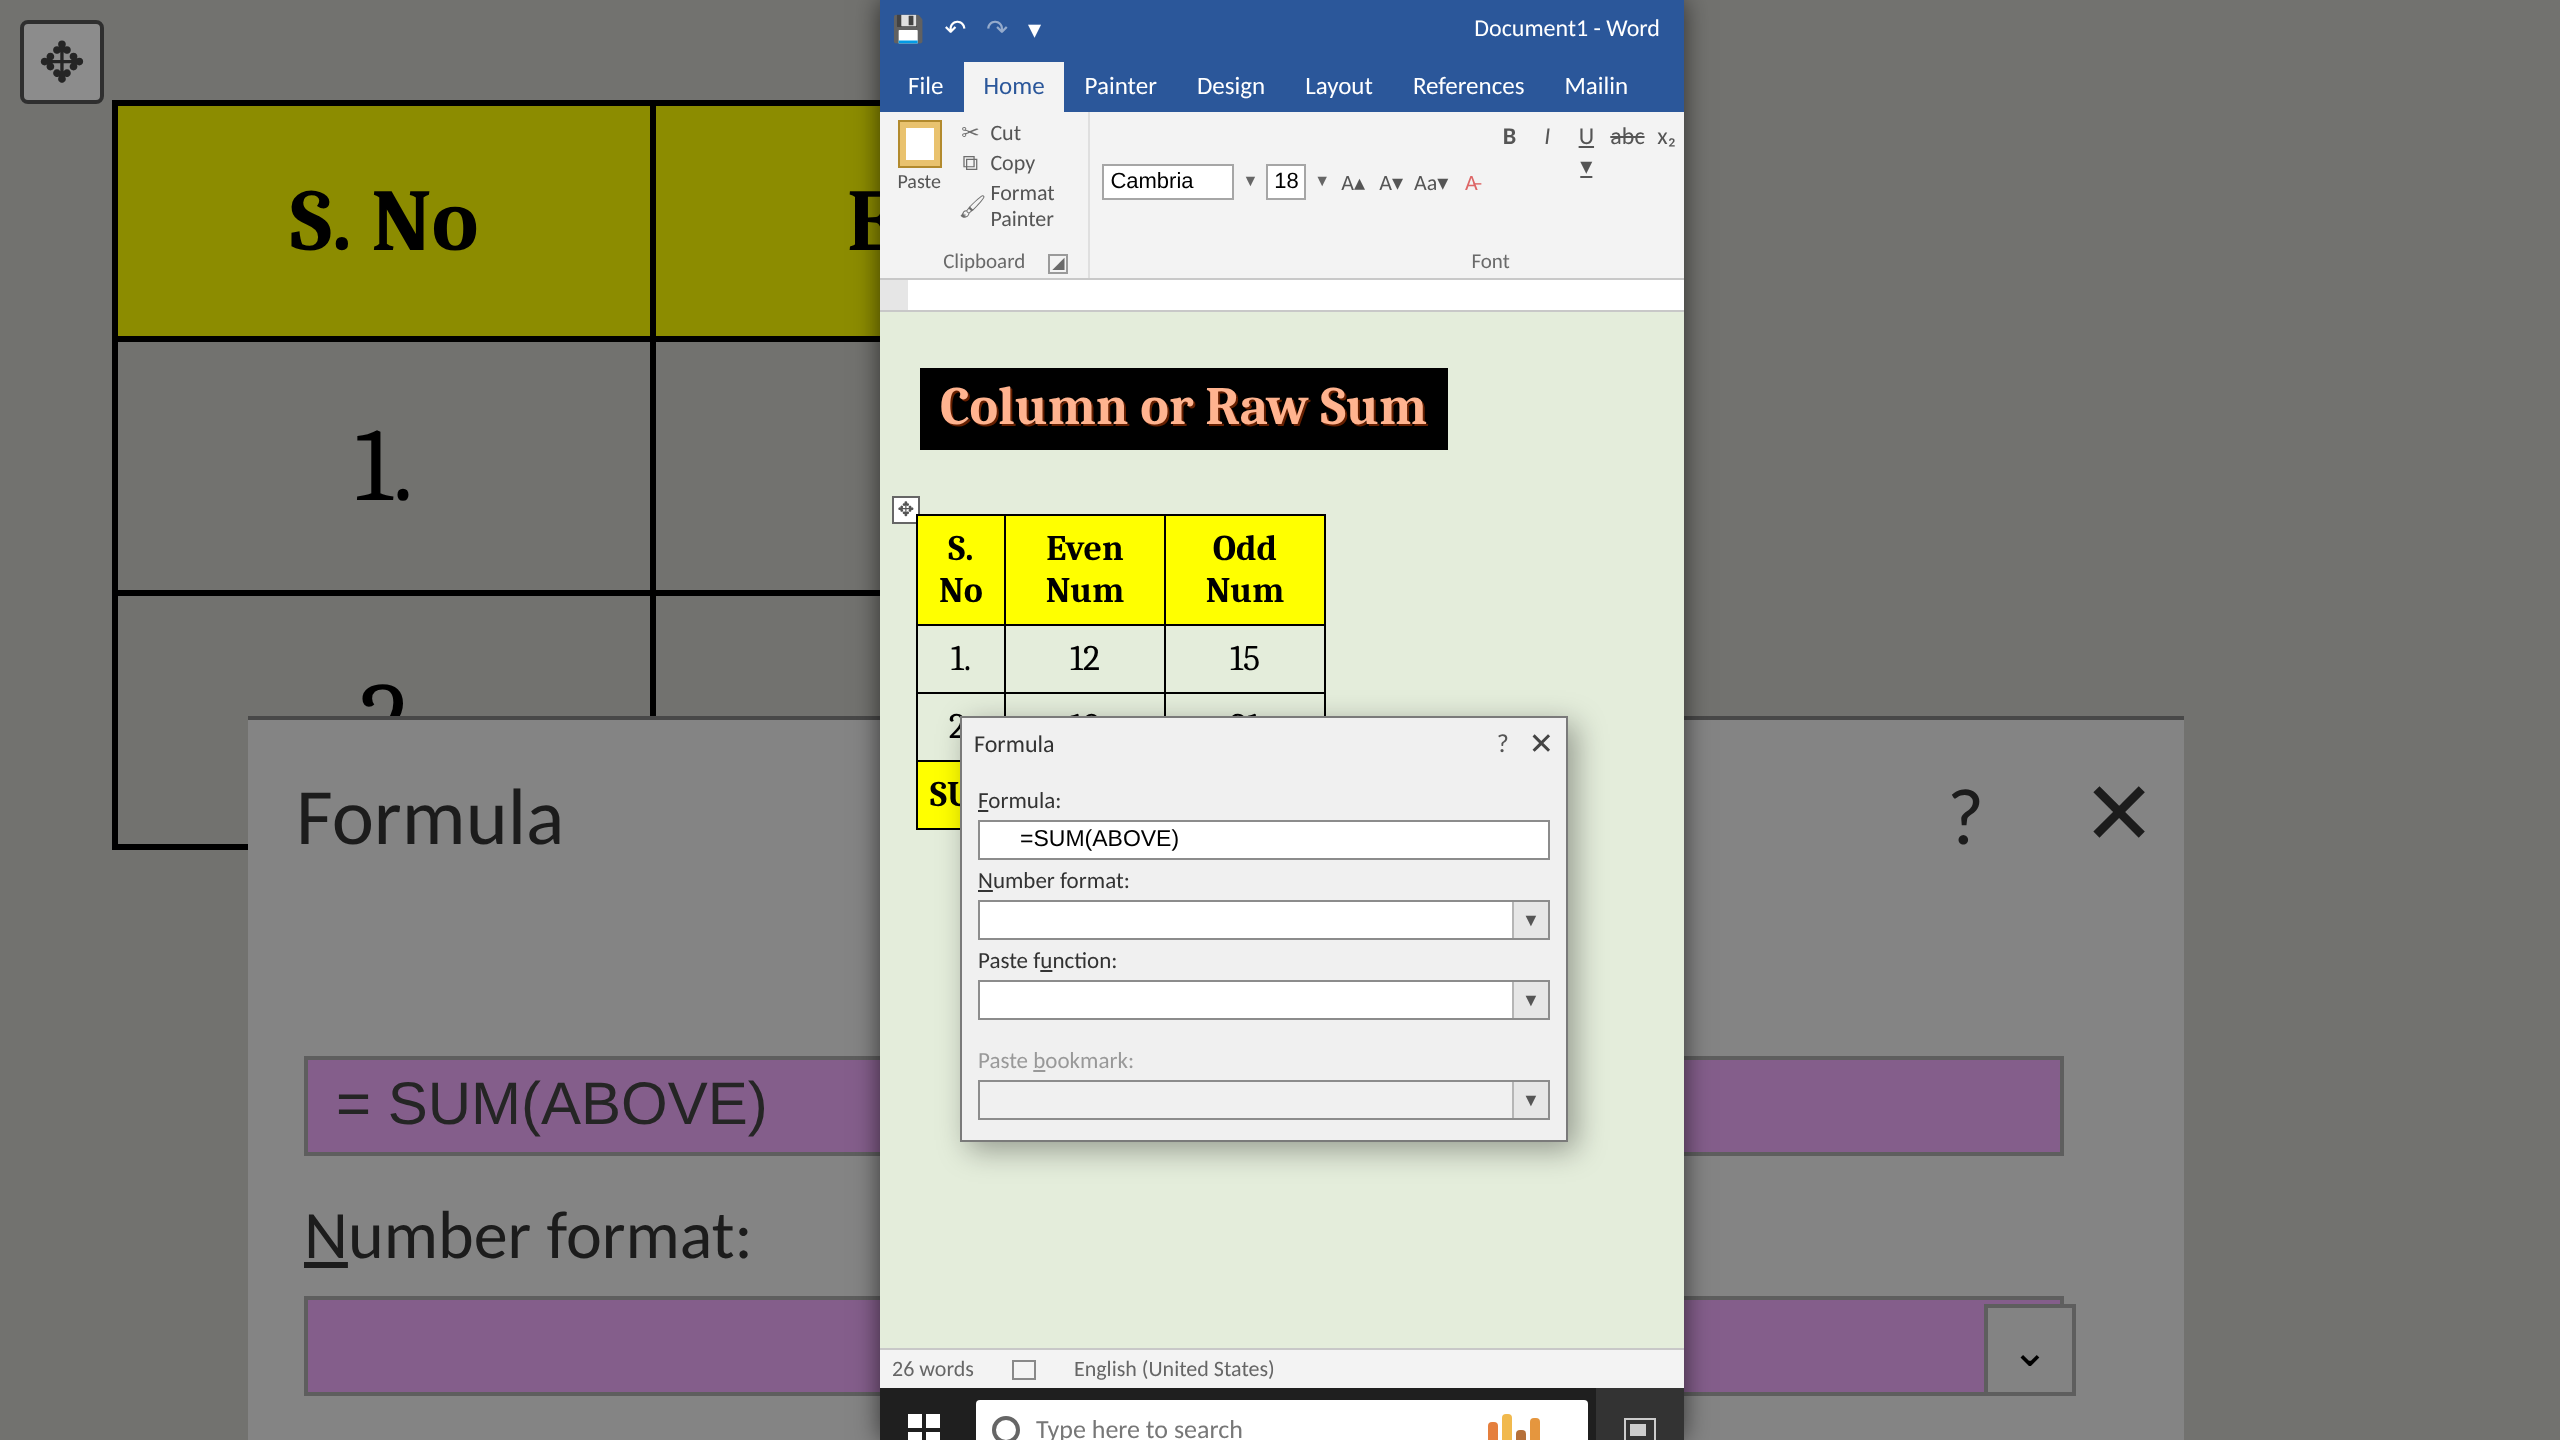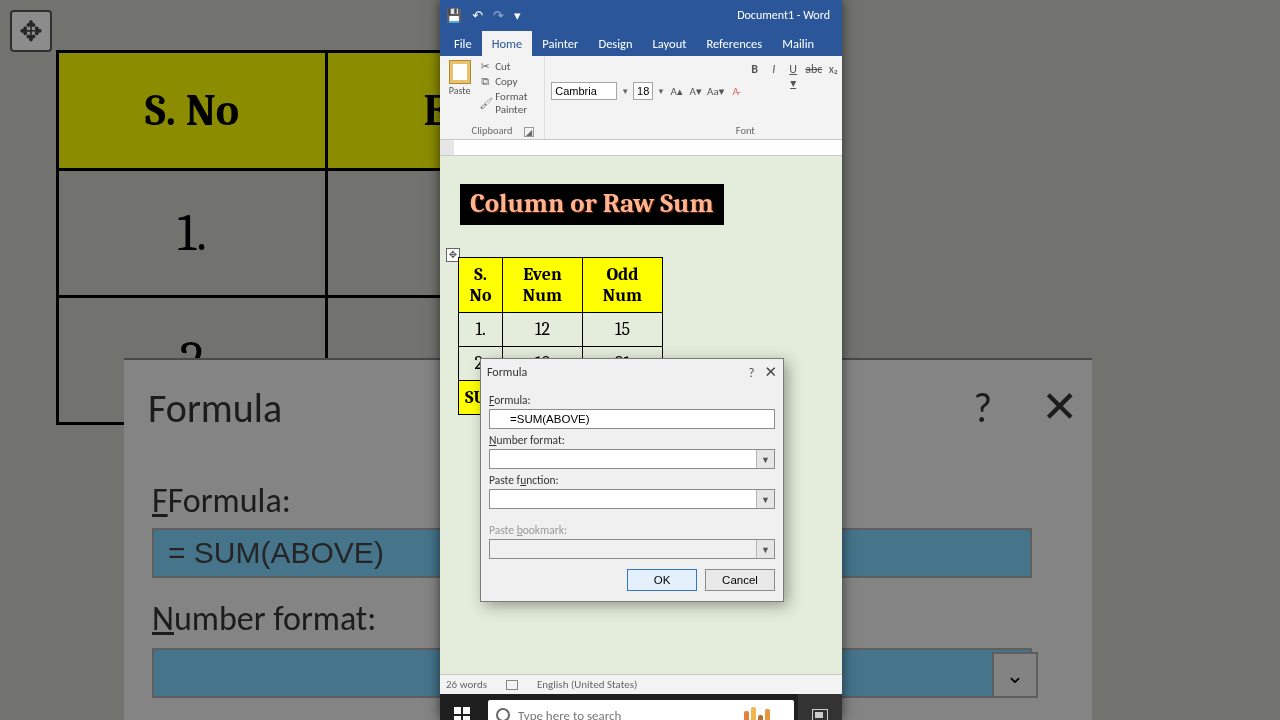--- a/index.html
+++ b/index.html
@@ -63,21 +63,21 @@
 .bg-dialog-frag .bg-lbl {
   position: absolute; left: 28px;
   font-size: 34px; color: #333;
 }
 .bg-dialog-frag .bg-lbl.lbl1 { top: 120px; }
 .bg-dialog-frag .bg-lbl.lbl2 { top: 238px; }
 .bg-dialog-frag .bg-inp {
   position: absolute; left: 28px;
   width: 880px; height: 50px;
   border: 2px solid #ababab;
-  background: #7dd3fc;
+  background: #f0abfc;
   font-size: 30px; color: #444;
   padding: 6px 14px;
   font-family: "Segoe UI", Arial;
 }
 .bg-dialog-frag .bg-inp.i1 { top: 168px; }
 .bg-dialog-frag .bg-inp.i2 { top: 288px; }
 .bg-dialog-frag .bg-chev {
   position: absolute; right: 54px; top: 292px;
   width: 46px; height: 46px;
   border: 2px solid #ababab; background: #eee;
@@ -429,21 +429,20 @@
     </tbody>
       </table>
   </div>
   <div class="bg-enter">
     <span class="r">E</span><span class="b" style="opacity:.1">.........</span><span class="b">R</span>
   </div>
   <div class="bg-dialog-frag">
     <div class="bg-title">Formula</div>
     <div class="bg-q">?</div>
     <div class="bg-x">✕</div>
-    <div class="bg-lbl lbl1"><span style="text-decoration:underline">F</span><span style="margin-left:-8px;padding-left:8px;">Formula:</span></div>
     <div class="bg-inp i1">= SUM(ABOVE)</div>
     <div class="bg-lbl lbl2"><span style="text-decoration:underline">N</span>umber format:</div>
     <div class="bg-inp i2"></div>
     <div class="bg-chev">⌄</div>
   </div>
 </div>
 
 <div class="panel">
 
   <div class="titlebar">
@@ -599,24 +598,20 @@
               <div class="arrow">▼</div>
             </div>
           </div>
           <div class="disabled">
             <span class="lbl">Paste <span class="u">b</span>ookmark:</span>
             <div class="sel">
               <div class="arrow">▼</div>
             </div>
           </div>
         </div>
-        <div class="dlg-footer">
-          <button class="primary">OK</button>
-          <button>Cancel</button>
-        </div>
       </div>
     </div>
 
   </div>
 
   <div class="statusbar">
     <span>26 words</span>
     <span class="bookic"></span>
     <span>English (United States)</span>
   </div>

